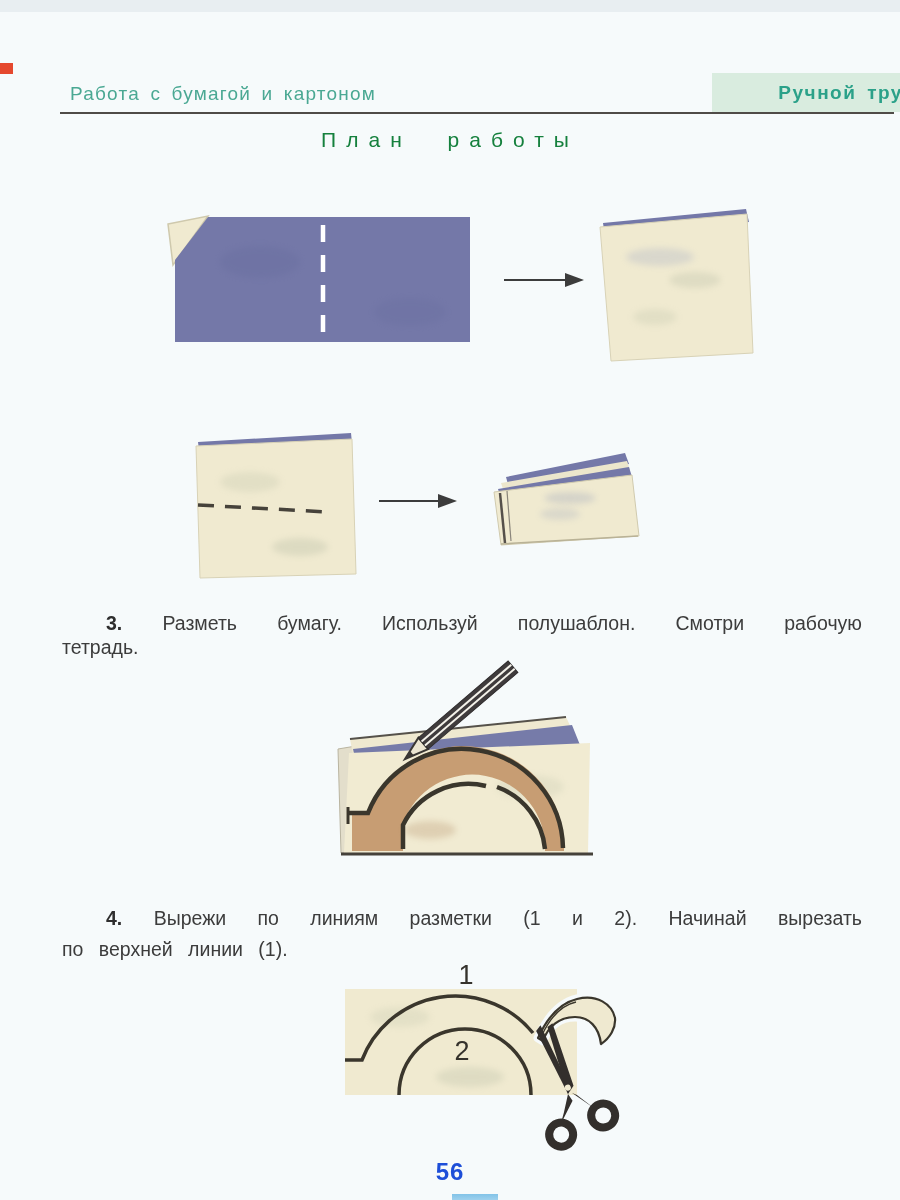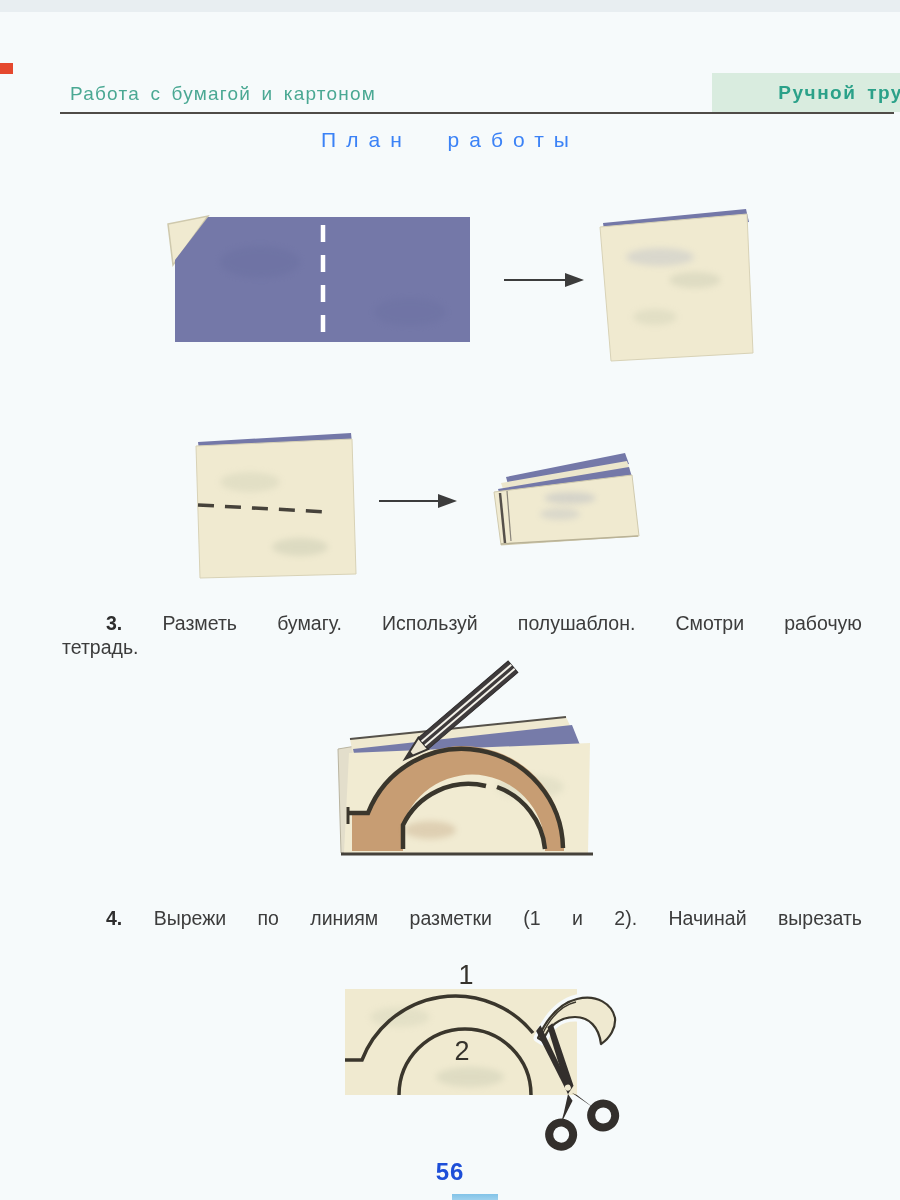--- a/index.html
+++ b/index.html
@@ -10,21 +10,21 @@
   }
   .abs{position:absolute;}
   
   .print-mark{left:0;top:51px;width:13px;height:11px;background:#e5482e;}
   .hdr-band{left:712px;top:61px;width:188px;height:39px;background:#d9ecdf;}
   .hdr-left{left:70px;top:71px;font-size:19px;letter-spacing:1.2px;color:#4aa893;font-weight:500;word-spacing:4px;}
   .hdr-right{left:740px;top:61px;width:176px;height:45px;line-height:39px;text-align:right;
              font-size:19px;font-weight:700;color:#2ba189;letter-spacing:1.5px;word-spacing:4px;}
   .rule{left:60px;top:100px;width:834px;height:2px;background:#4f4b47;}
   
-  .title{left:0;top:116px;width:900px;text-align:center;font-size:21px;color:#3b82f6;
+  .title{left:0;top:116px;width:900px;text-align:center;font-size:21px;color:#15803d;
          letter-spacing:10px;word-spacing:20px;}
   .step-line{left:62px;width:800px;font-size:19.5px;line-height:31px;color:#3c3c3c;word-spacing:10px;}
   .step-line .num{font-weight:700;color:#2e2e2e;}
   .first{text-indent:44px;}
   .justify{text-align:justify;text-align-last:justify;}
   
   .fig-label{width:28px;text-align:center;font-size:27px;color:#35322c;font-weight:500;}
   
   .page-num{left:0;top:1146px;width:900px;text-align:center;font-size:24px;font-weight:700;
             color:#1d4ed8;letter-spacing:1px;}
@@ -52,20 +52,23 @@
     <span class="num">3.</span>
     <span>Разметь бумагу. Используй полушаблон. Смотри рабочую</span>
   </div>
   <div class="abs step-line" style="top:620px">
     <span>тетрадь.</span>
   </div>
 
   <div class="abs step-line first justify" style="top:891px">
     <span class="num">4.</span>
     <span>Вырежи по линиям разметки (1 и 2). Начинай вырезать</span>
+  </div>
+  <div class="abs step-line" style="top:922px">
+    <span>по верхней линии (1).</span>
   </div>
 
   <svg class="abs" style="left:0;top:0" width="900" height="1200" viewBox="0 0 900 1200">
     <defs>
       <filter id="soft" x="-60%" y="-60%" width="220%" height="220%">
         <feGaussianBlur stdDeviation="3"></feGaussianBlur>
       </filter>
     </defs>
 
     <g>

